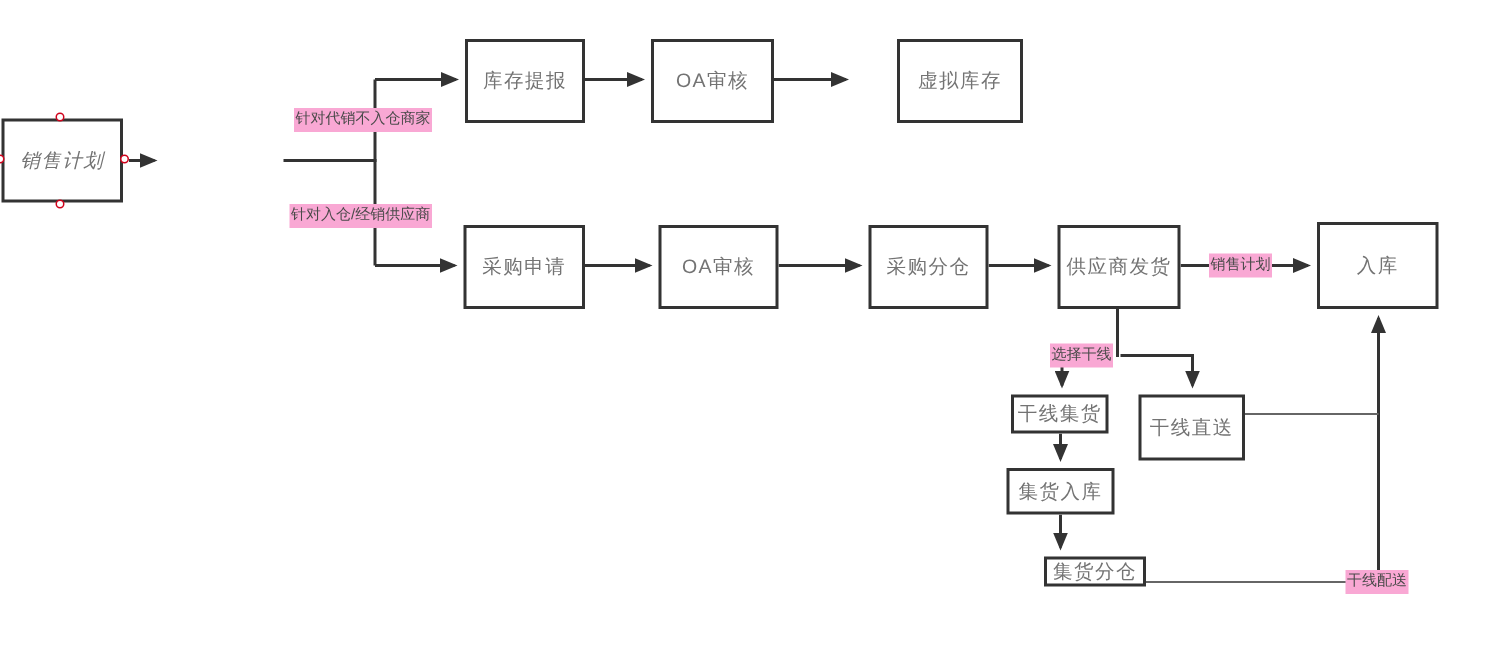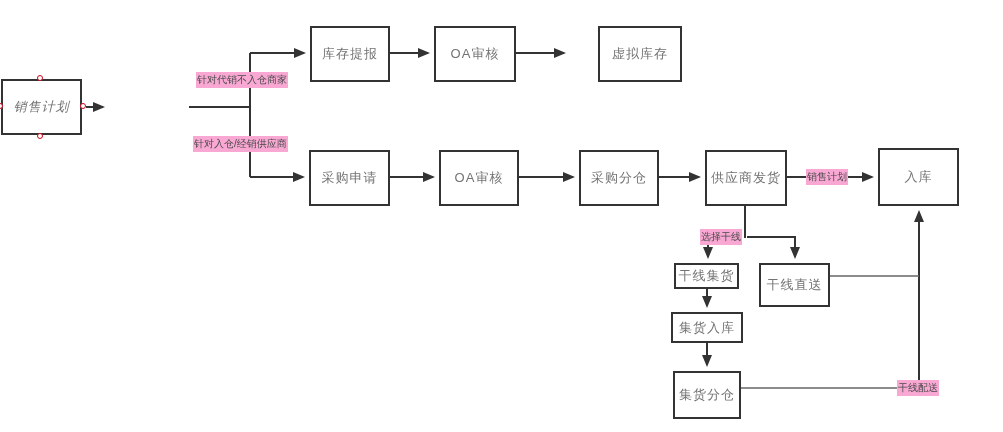--- a/index.html
+++ b/index.html
@@ -131,21 +131,21 @@
   </div>
 
   <div class="node" style="left:759px;top:263px;width:71px;height:44px;">
     <span>干线直送</span>
   </div>
 
   <div class="node" style="left:671px;top:312px;width:72px;height:31px;justify-content:center;">
     <span>集货入库</span>
   </div>
 
-  <div class="node" style="left:673px;top:371px;width:68px;height:48px;justify-content:center;">
+  <div class="node" style="left:696px;top:371px;width:68px;height:20px;justify-content:center;">
     <span>集货分仓</span>
   </div>
 
   <span class="edge-label" style="left:196px;top:72px;">针对代销不入仓商家</span>
   <span class="edge-label" style="left:193px;top:136px;">针对入仓/经销供应商</span>
   <span class="edge-label" style="left:806px;top:169px;">销售计划</span>
   <span class="edge-label" style="left:700px;top:229px;">选择干线</span>
   <span class="edge-label" style="left:897px;top:380px;">干线配送</span>
 
 </div>

